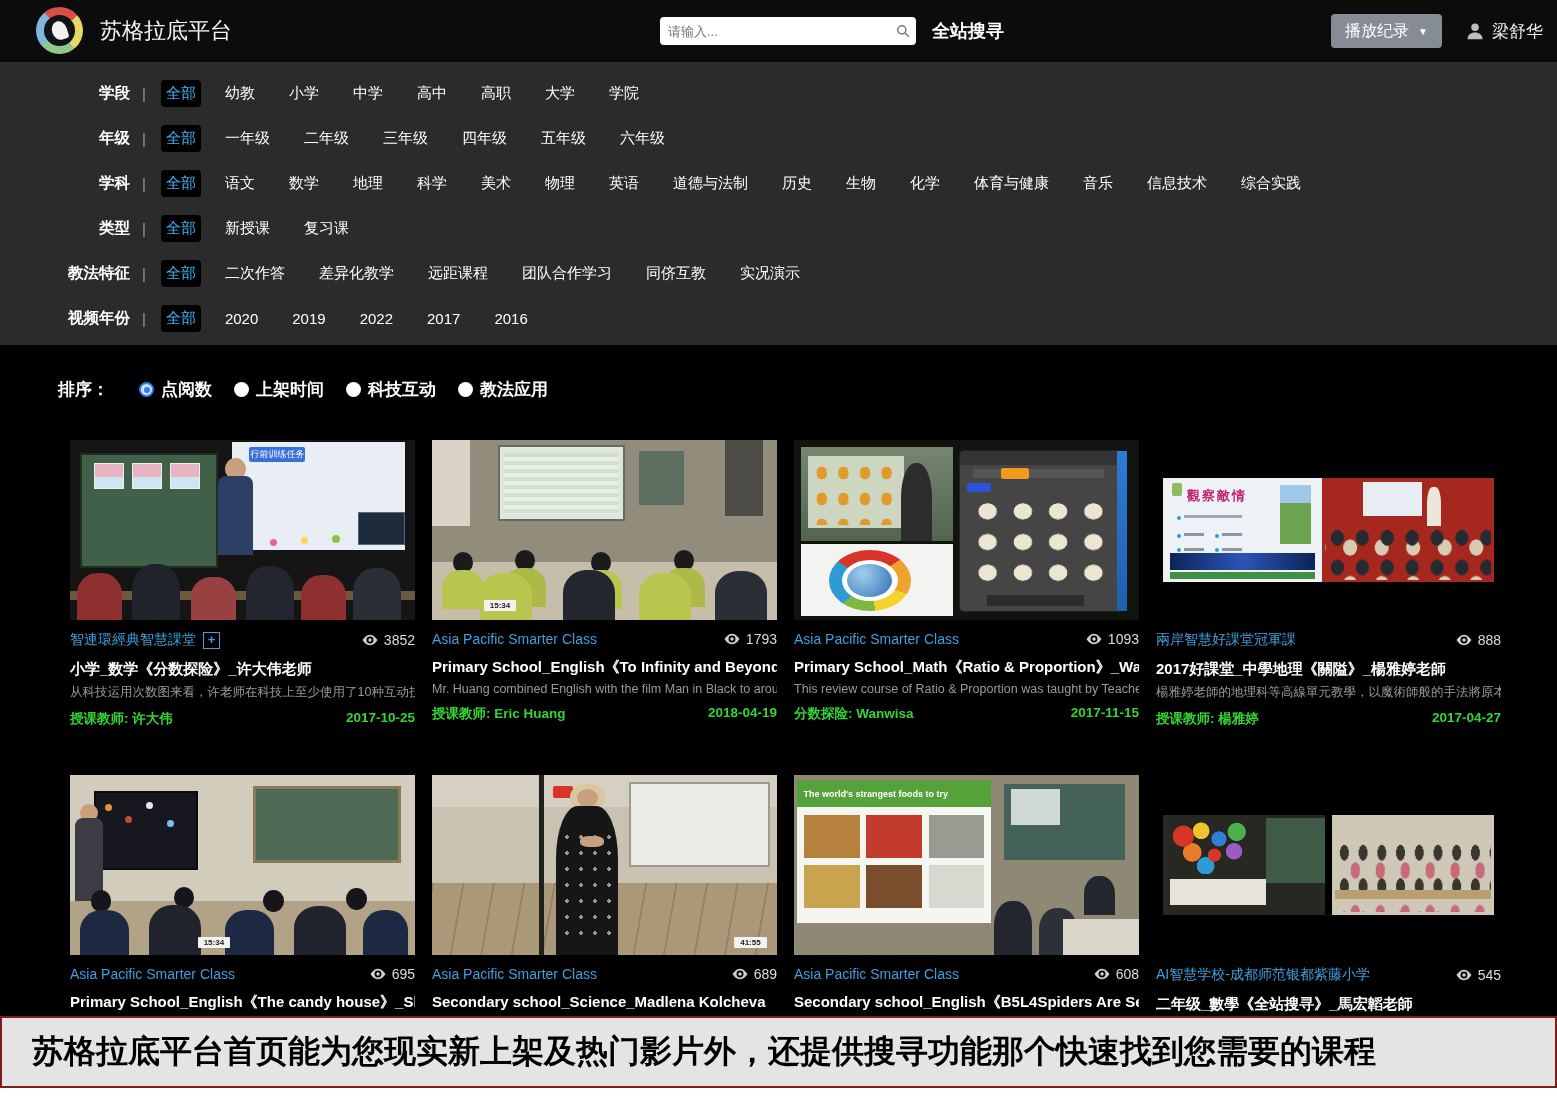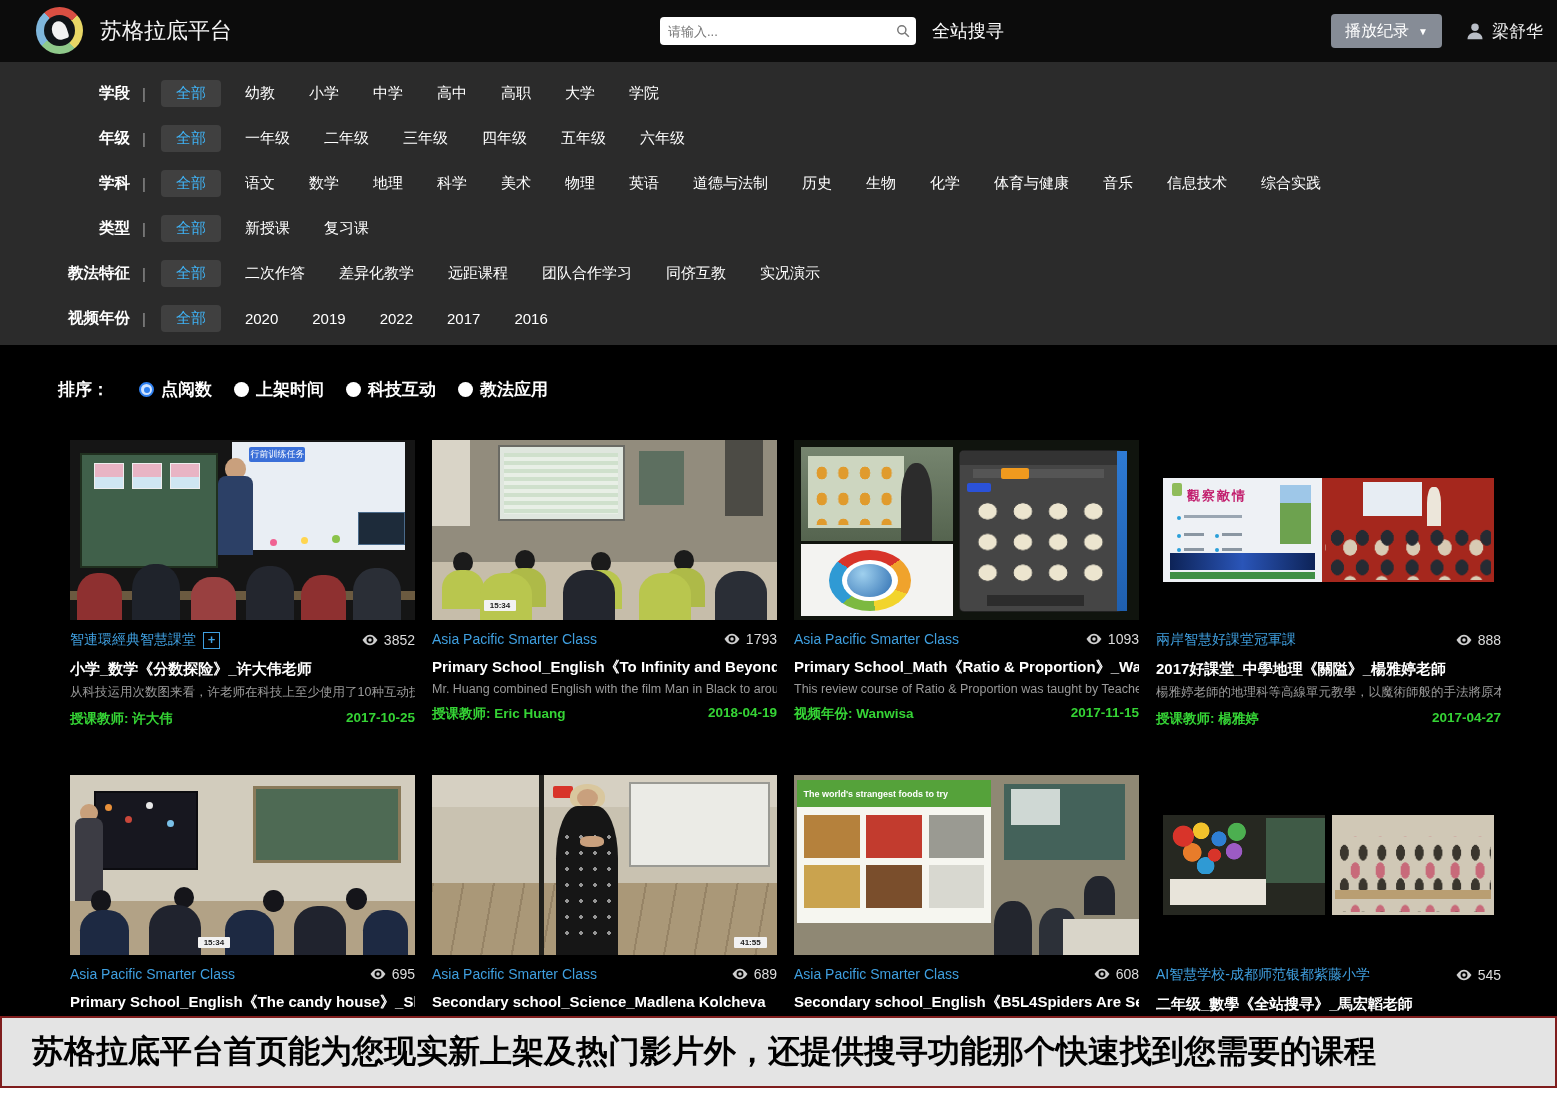--- a/index.html
+++ b/index.html
@@ -15,33 +15,33 @@
         display:flex;align-items:center;justify-content:center;}
   .logo-core{width:31px;height:31px;border-radius:50%;background:#101418;position:relative;}
   .logo-core::after{content:"";position:absolute;left:8px;top:6px;width:15px;height:19px;
         background:#f2f2f2;border-radius:55% 55% 20% 55%;transform:rotate(-18deg);}
   .app-title{position:absolute;left:100px;top:0;height:62px;line-height:62px;color:#f5f5f5;font-size:22px;}
   .search-wrap{position:absolute;left:660px;top:17px;width:256px;height:28px;background:#fff;border-radius:4px;
         display:flex;align-items:center;}
   .search-wrap input{border:none;outline:none;flex:1;padding:0 8px;font-size:13px;color:#333;background:transparent;
         font-family:inherit;}
   .mag{width:26px;display:flex;justify-content:center;cursor:pointer;}
-  .site-search{position:absolute;left:932px;top:0;height:62px;line-height:62px;color:#fff;font-weight:normal;font-size:18px;}
+  .site-search{position:absolute;left:932px;top:0;height:62px;line-height:62px;color:#fff;font-weight:bold;font-size:18px;}
   .history-btn{position:absolute;right:115px;top:14px;height:34px;padding:0 14px;background:#868c96;color:#fff;
         border-radius:4px;font-size:16px;display:flex;align-items:center;gap:9px;cursor:pointer;}
   .caret{font-size:10px;}
   .user{position:absolute;right:14px;top:0;height:62px;display:flex;align-items:center;gap:8px;color:#eee;font-size:17px;cursor:pointer;}
 
   
   .filters{position:absolute;top:62px;left:0;right:0;height:283px;background:#2b2b2b;padding-top:16px;box-sizing:border-box;}
   .filter-row{display:flex;align-items:center;height:30px;margin-bottom:15px;}
   .f-label{width:130px;text-align:right;color:#fff;font-weight:bold;font-size:15.5px;flex:0 0 auto;}
   .f-sep{color:#9a9a9a;margin:0 15px 0 12px;font-size:15px;}
   .f-opt{color:#fff;font-size:15px;margin-right:34px;cursor:pointer;white-space:nowrap;}
-  .f-opt.sel{background:#404040;color:#3fb2f5;padding:4px 15px;border-radius:4px;margin-right:24px;}
+  .f-opt.sel{background:#000000;color:#3fb2f5;padding:4px 5px;border-radius:4px;margin-right:24px;}
 
   
   .main{position:absolute;top:345px;left:0;right:0;bottom:0;background:#000;}
   .sort-row{display:flex;align-items:center;margin:33px 0 0 58px;color:#fff;font-size:17px;font-weight:bold;}
   .sort-label{margin-right:30px;}
   .sort-opt{display:flex;align-items:center;gap:7px;margin-right:22px;cursor:pointer;}
   .radio{width:15px;height:15px;border-radius:50%;background:#fff;flex:0 0 auto;position:relative;box-sizing:border-box;}
   .radio.sel{background:#cfe3ff;border:2px solid #2d7ff0;}
   .radio.sel::after{content:"";position:absolute;left:2.5px;top:2.5px;width:6px;height:6px;border-radius:50%;background:#2d7ff0;}
 
@@ -311,21 +311,21 @@
                   <path d="M12 0C5.5 0 .8 8 .8 8S5.5 16 12 16s11.2-8 11.2-8S18.5 0 12 0zm0 13.2A5.2 5.2 0 1 1 12 2.8a5.2 5.2 0 0 1 0 10.4z"></path>
                   <circle cx="12" cy="8" r="2.6"></circle>
                 </svg>
               </span>
               <span>1093</span>
             </span>
           </div>
           <div class="vtitle">Primary School_Math《Ratio &amp; Proportion》_Wanwisa</div>
           <div class="vdesc">This review course of Ratio &amp; Proportion was taught by Teacher Wana...</div>
           <div class="cfoot">
-            <span>视频年份: Wanwisa</span>
+            <span>分数探险: Wanwisa</span>
             <span class="date">2017-11-15</span>
           </div>
         </div>
         <div class="card">
           <div class="thumb">
             <div class="abs" style="inset:0;background:#000"></div>
 <div class="abs" style="left:2%;top:21%;width:46%;height:58%;background:#eef1f5"></div>
 <div class="abs" style="left:4.5%;top:24%;width:3%;height:7%;background:#8fbc5a;border-radius:2px"></div>
 <span class="abs" style="left:9%;top:26%;color:#c21f6e;font-weight:bold;font-size:13px;letter-spacing:2px">觀察敵情</span>
 <div class="abs" style="left:6%;top:42%;width:4px;height:4px;background:#2a9fd8;border-radius:50%"></div>

